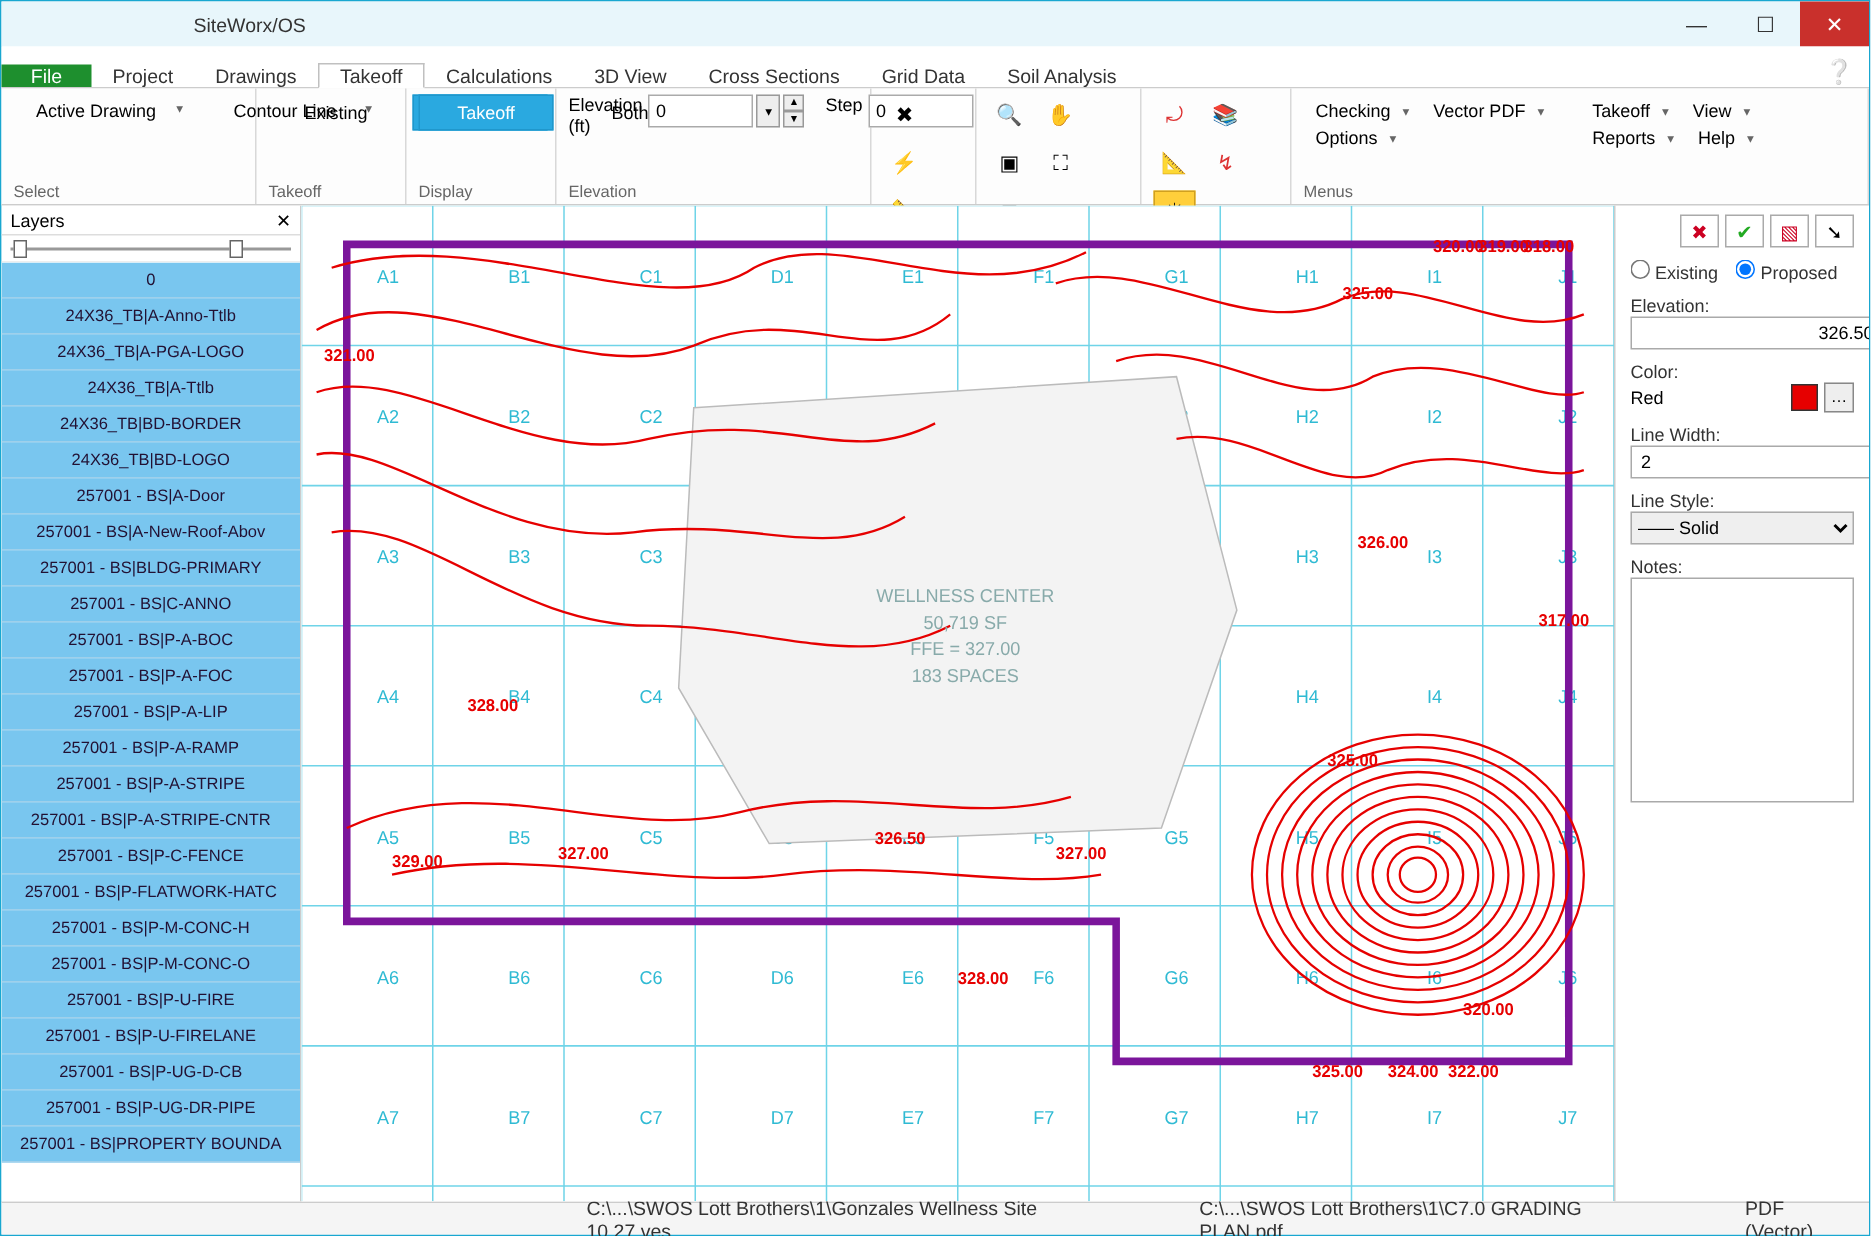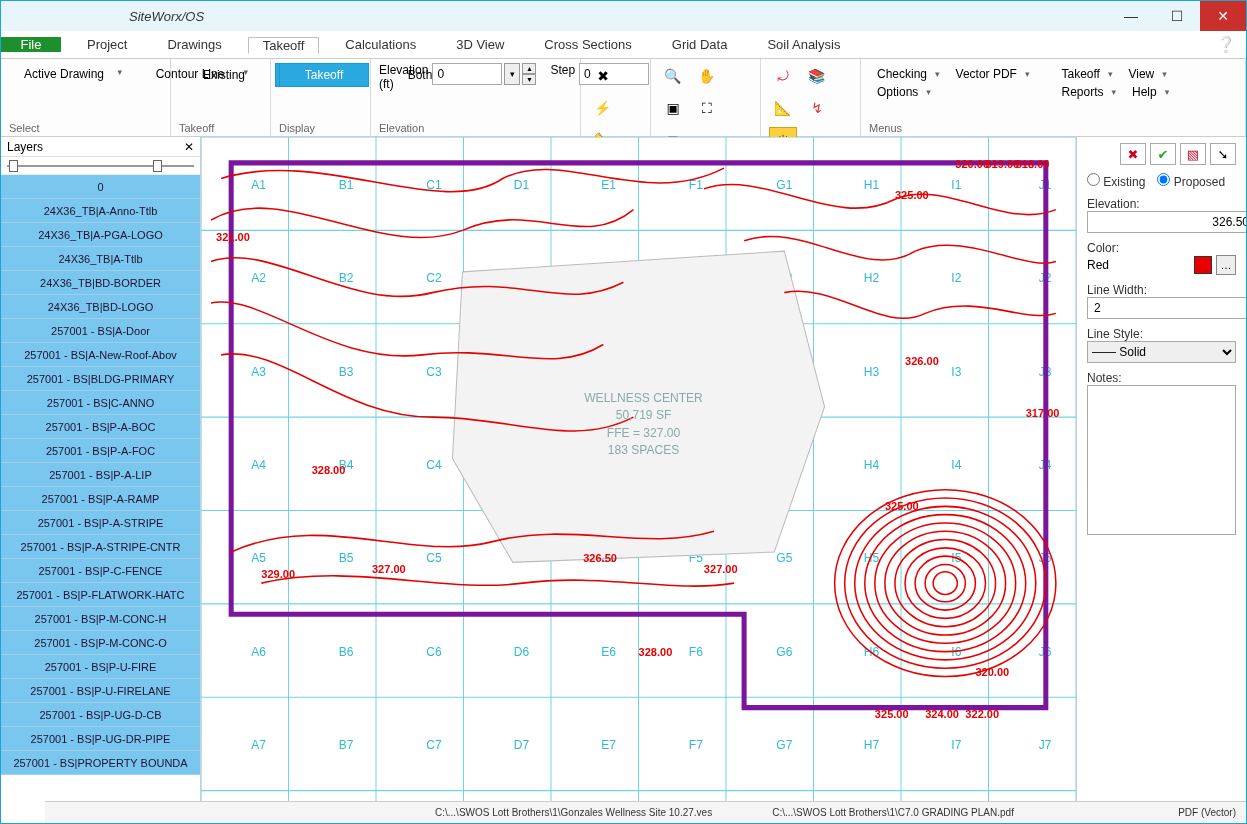--- a/index.html
+++ b/index.html
@@ -1,24 +1,24 @@
 <!DOCTYPE html>
 <html><head>
 <meta charset="utf-8">
 <style>
 * { box-sizing: border-box; margin: 0; padding: 0; font-family: "Segoe UI", Tahoma, sans-serif; }
 html, body { width: 1247px; height: 824px; overflow: hidden; background:#fff; }
 .window { width:1247px; height:824px; border:1px solid #19a7d0; display:flex; flex-direction:column; }
 .titlebar { height:30px; background:#e8f6fb; display:flex; align-items:center; justify-content:space-between; padding-left:8px; }
-.titlebar .title { font-size:13px; color:#333; margin-left:120px;font-style:italic;}
+.titlebar .title { font-size:13px; color:#333; margin-left:120px;}
 .titlebar .controls { display:flex; }
 .titlebar .btn { width:46px; height:30px; display:flex; align-items:center; justify-content:center; font-size:14px; }
 .titlebar .btn.close { background:#c9302c; color:#fff; }
 .titlebar .btn.min, .titlebar .btn.max { color:#333; }
-.menutabs { height:28px; background:#fff; border-bottom:1px solid #ccc; display:flex; align-items:center;gap:12px; }
+.menutabs { height:28px; background:#fff; border-bottom:1px solid #ccc; display:flex; align-items:flex-end; }
 .file-tab { background:#1e8f2e; color:#fff; width:60px; display:flex; align-items:center; justify-content:center; font-size:13px; }
 .tab { padding:0 14px; display:flex; align-items:center; font-size:13px; color:#333; cursor:pointer; }
 .tab.active { border:1px solid #c0c0c0; border-bottom:1px solid #fff; background:#fff; margin-bottom:-1px; }
 .help-icon { margin-left:auto; margin-right:10px; display:flex; align-items:center; color:#2da6e0; font-size:16px;}
 .ribbon { height:78px; border-bottom:1px solid #ccc; display:flex; background:#fdfdfd; font-size:12px; }
 .ribbon-group { border-right:1px solid #d8d8d8; padding:4px 8px 2px; display:flex; flex-direction:column; }
 .ribbon-group .body { flex:1; display:flex; gap:6px; align-items:flex-start;}
 .ribbon-group .label { text-align:left; color:#666; font-size:11px; padding-top:2px;}
 .dropbtn { border:1px solid transparent; background:transparent; padding:3px 18px 3px 8px; font-size:12px; position:relative; min-width:120px; text-align:center; cursor:pointer;}
 .dropbtn:after { content:"▾"; position:absolute; right:6px; font-size:9px; color:#666;}
@@ -51,21 +51,21 @@
 .right label { display:block; font-size:12px; color:#333;}
 .right .radio-row { display:flex; gap:12px; align-items:center;}
 .field-row { display:flex; align-items:center; gap:4px;}
 .field-row input[type=text] { flex:1; height:22px; border:1px solid #aaa; text-align:right; padding:0 6px; font-size:12px;}
 .color-swatch { width:18px; height:18px; background:#e60000; border:1px solid #333; display:inline-block;}
 .pickbtn { width:20px; height:20px; border:1px solid #888; background:#eee; font-size:11px;}
 select.full { width:100%; height:22px; border:1px solid #aaa; font-size:12px;}
 .numspin { display:flex;}
 .numspin input { flex:1; height:22px; border:1px solid #aaa; text-align:left; padding:0 6px; font-size:12px;}
 textarea.notes { width:100%; height:150px; border:1px solid #aaa; resize:none; font-size:12px;}
-.status { height:22px; border-top:1px solid #ccc; background:#f5f5f5; display:flex; align-items:center; font-size:10px; color:#333; padding:0 10px; gap:60px;margin-left:44px;}
+.status { height:22px; border-top:1px solid #ccc; background:#f5f5f5; display:flex; align-items:center; font-size:13px; color:#333; padding:0 10px; gap:60px;}
 .status .s1 { margin-left:380px;}
 .status .s3 { margin-left:auto;}
 .canvas { flex:1; position:relative; overflow:hidden; background:#fff;}
 .canvas svg { width:100%; height:100%; }
 .ellabel { font-size:12px; font-family:sans-serif;}
 </style>
 </head>
 <body>
 
 <div class="window">

